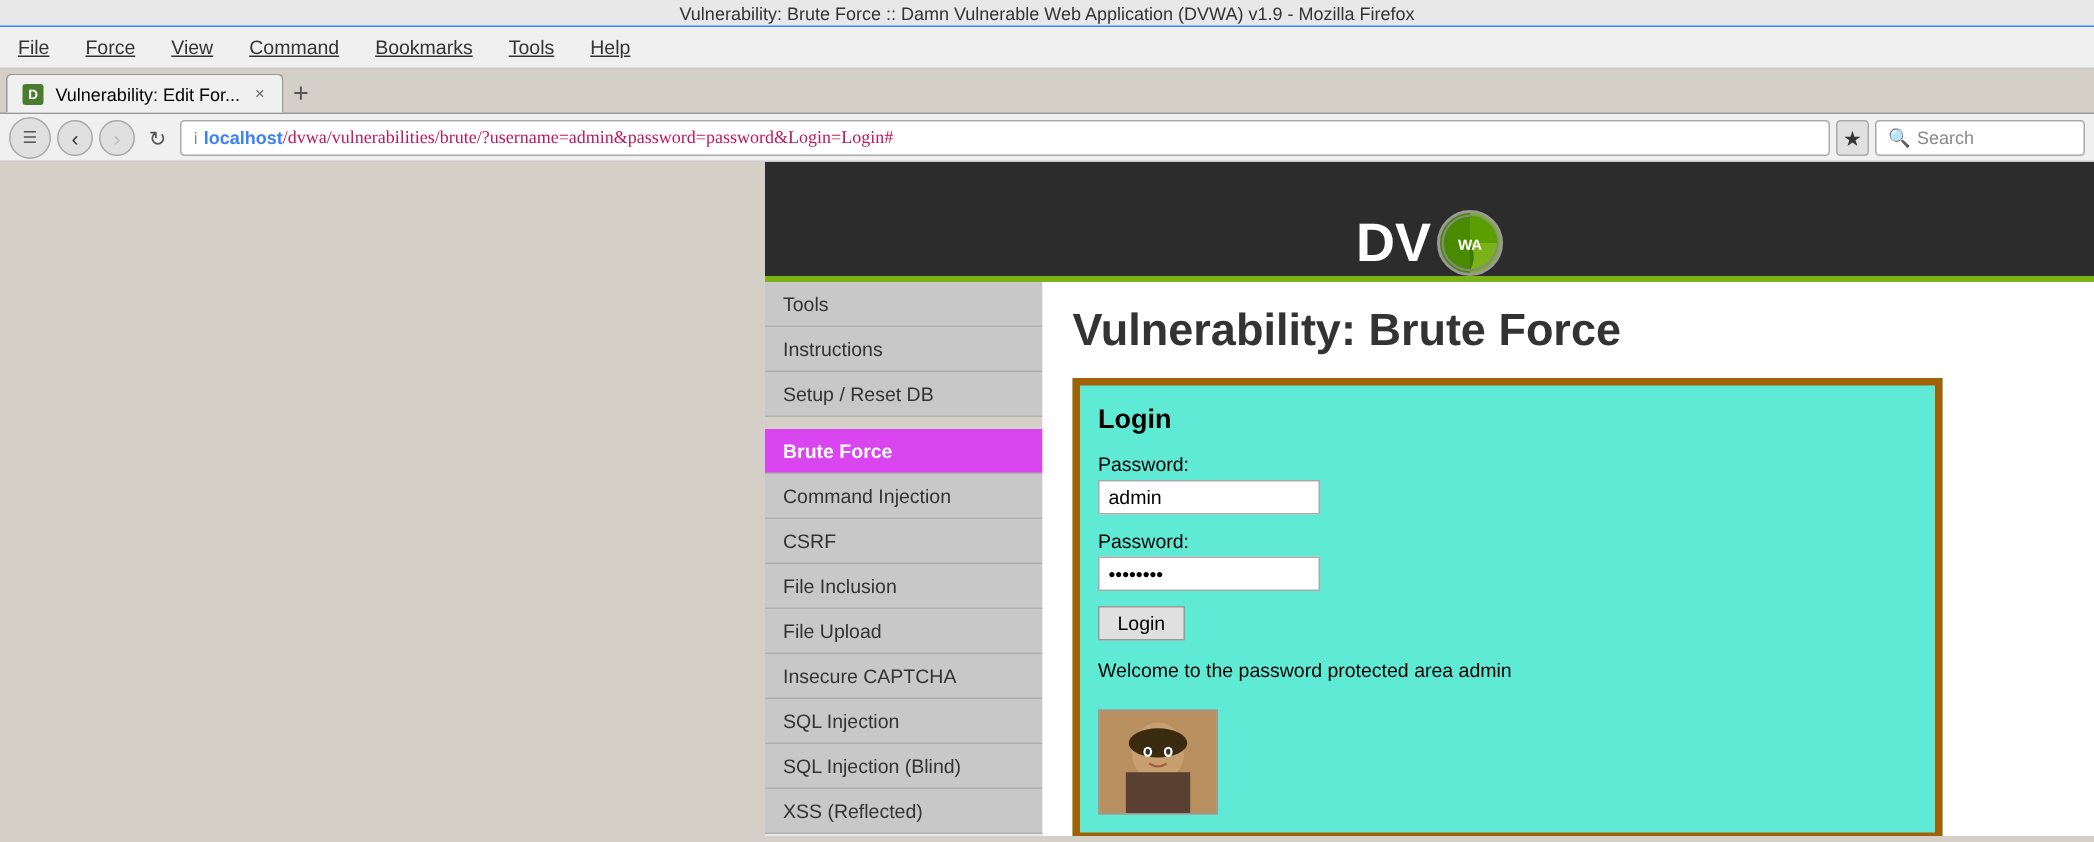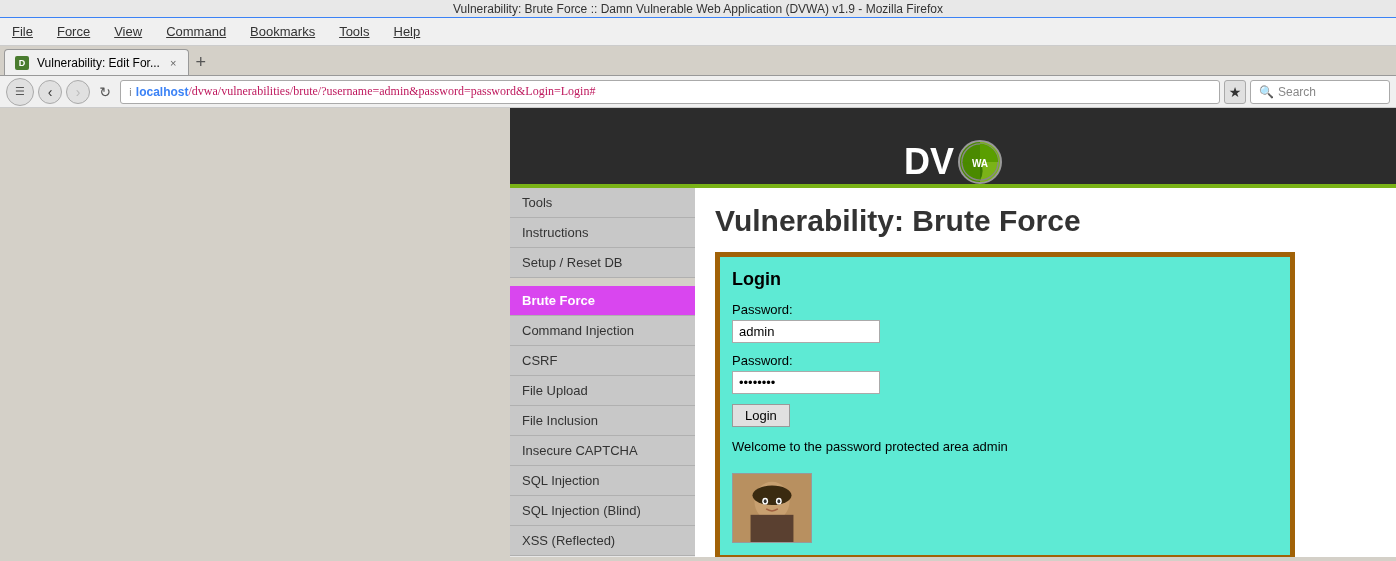--- a/index.html
+++ b/index.html
@@ -356,22 +356,22 @@
     <div class="dvwa-content">
 
       <div class="dvwa-sidebar">
         <div class="sidebar-item">Tools</div>
         <div class="sidebar-item">Instructions</div>
         <div class="sidebar-item">Setup / Reset DB</div>
         <div class="sidebar-divider"></div>
         <div class="sidebar-item active">Brute Force</div>
         <div class="sidebar-item">Command Injection</div>
         <div class="sidebar-item">CSRF</div>
+        <div class="sidebar-item">File Inclusion</div>
         <div class="sidebar-item">File Upload</div>
-        <div class="sidebar-item">File Inclusion</div>
         <div class="sidebar-item">Insecure CAPTCHA</div>
         <div class="sidebar-item">SQL Injection</div>
         <div class="sidebar-item">SQL Injection (Blind)</div>
         <div class="sidebar-item">XSS (Reflected)</div>
       </div>
 
       <div class="dvwa-main">
         <div class="page-title">Vulnerability: Brute Force</div>
         <div class="login-box">
           <div class="login-title">Login</div>

